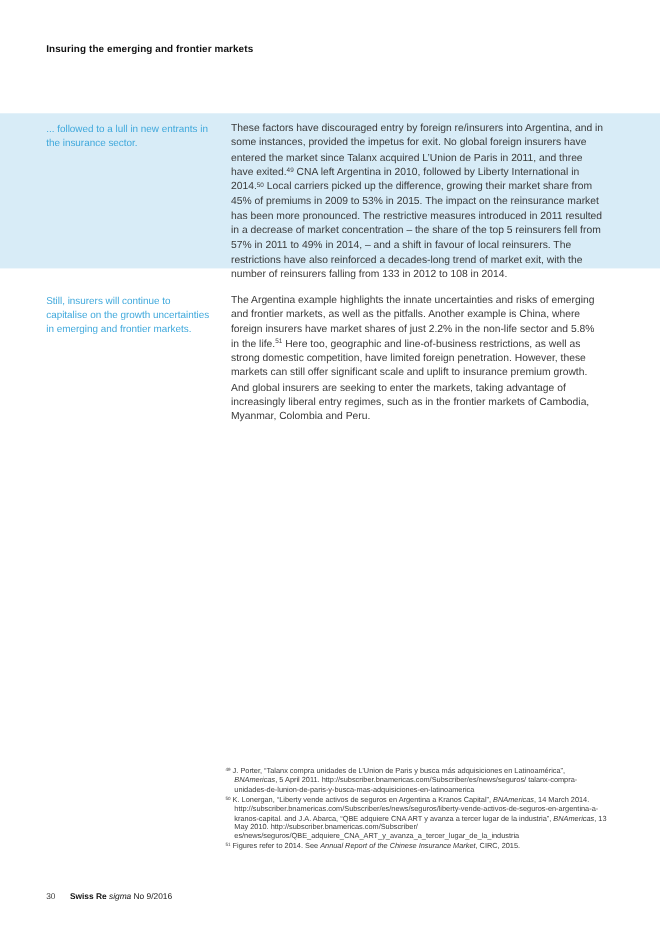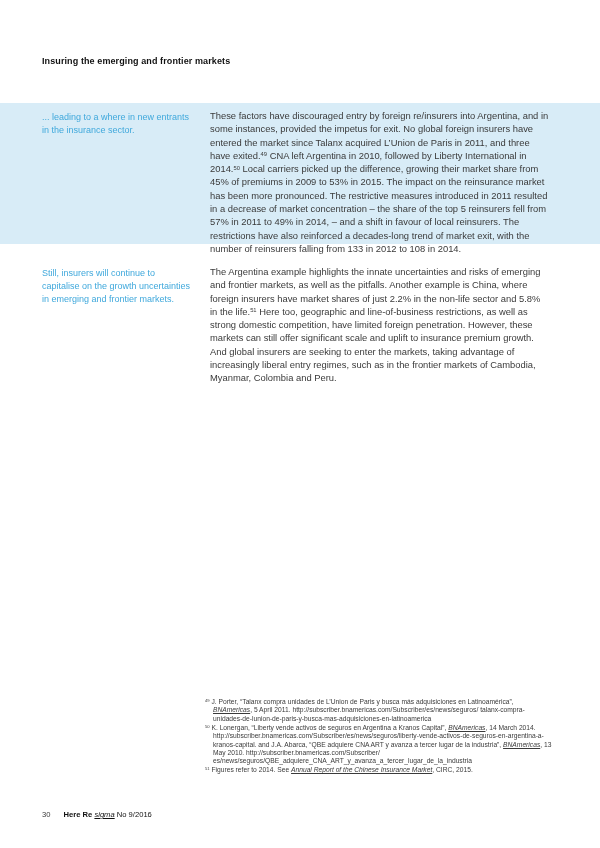--- a/index.html
+++ b/index.html
@@ -7,21 +7,21 @@
     --margin_note_text:#41a9dc;
     --body_text:#3a3a3a;
     --heading_text:#111111;
   }
   html,body{margin:0;padding:0;background:#ffffff;}
   .page{
     position:relative;width:600px;height:848px;background:#ffffff;overflow:hidden;
     font-family:"Liberation Sans","DejaVu Sans",sans-serif;color:var(--body_text);
   }
   .running-head{
-    position:absolute;left:42px;top:56px;width:420px;
+    position:absolute;left:42px;top:39px;width:420px;
     font-size:9px;font-weight:bold;color:var(--heading_text);letter-spacing:.1px;
   }
   .highlight-band{
     position:absolute;left:0;top:103px;width:600px;height:141px;
     background:var(--highlight_band_bg);
   }
   .margin-note{
     position:absolute;left:42px;width:152px;
     font-size:9px;line-height:13.2px;color:var(--margin_note_text);
   }
@@ -46,45 +46,45 @@
     padding-left:8px;text-indent:-8px;margin:0 0 0.5px 0;
     word-break:break-word;
   }
   .page-footer{
     position:absolute;left:42px;top:810px;width:300px;
     font-size:7.6px;color:var(--heading_text);
   }
   .page-number{display:inline-block;color:var(--body_text);}
   .footer-brand{display:inline-block;margin-left:11px;}
   .seg-bold{font-weight:bold;}
-  .seg-italic{font-style:italic;text-decoration:underline;}
+  .seg-italic{font-style:italic;}
 </style>
 </head>
 <body>
 
 <div class="page">
 
   <header class="running-head">
     <span>Insuring the emerging and frontier markets</span>
   </header>
 
   <div class="highlight-band"></div>
 
-  <aside class="margin-note note-1">... leading to a where in new entrants in the insurance sector.</aside>
+  <aside class="margin-note note-1">... followed to a lull in new entrants in the insurance sector.</aside>
 
   <div class="body-para para-1"><span>These factors have discouraged entry by foreign re/insurers into Argentina, and in some instances, provided the impetus for exit. No global foreign insurers have entered the market since Talanx acquired L’Union de Paris in 2011, and three have exited.</span><sup>49</sup><span> CNA left Argentina in 2010, followed by Liberty International in 2014.</span><sup>50</sup><span> Local carriers picked up the difference, growing their market share from 45% of premiums in 2009 to 53% in 2015. The impact on the reinsurance market has been more pronounced. The restrictive measures introduced in 2011 resulted in a decrease of market concentration – the share of the top 5 reinsurers fell from 57% in 2011 to 49% in 2014, – and a shift in favour of local reinsurers. The restrictions have also reinforced a decades-long trend of market exit, with the number of reinsurers falling from 133 in 2012 to 108 in 2014.</span></div>
 
   <aside class="margin-note note-2">Still, insurers will continue to capitalise on the growth uncertainties in emerging and frontier markets.</aside>
 
   <div class="body-para para-2"><span>The Argentina example highlights the innate uncertainties and risks of emerging and frontier markets, as well as the pitfalls. Another example is China, where foreign insurers have market shares of just 2.2% in the non-life sector and 5.8% in the life.</span><sup>51</sup><span> Here too, geographic and line-of-business restrictions, as well as strong domestic competition, have limited foreign penetration. However, these markets can still offer significant scale and uplift to insurance premium growth. And global insurers are seeking to enter the markets, taking advantage of increasingly liberal entry regimes, such as in the frontier markets of Cambodia, Myanmar, Colombia and Peru.</span></div>
 
   <div class="footnotes">
     <div class="footnote"><sup>49</sup><span> J. Porter, “Talanx compra unidades de L’Union de Paris y busca más adquisiciones en Latinoamérica”, </span><span class="seg-italic">BNAmericas</span><span>, 5 April 2011. http://subscriber.bnamericas.com/Subscriber/es/news/seguros/ talanx-compra-unidades-de-lunion-de-paris-y-busca-mas-adquisiciones-en-latinoamerica</span></div>
     <div class="footnote"><sup>50</sup><span> K. Lonergan, “Liberty vende activos de seguros en Argentina a Kranos Capital”, </span><span class="seg-italic">BNAmericas</span><span>, 14 March 2014. http://subscriber.bnamericas.com/Subscriber/es/news/seguros/liberty-vende-activos-de-seguros-en-argentina-a-kranos-capital. and J.A. Abarca, “QBE adquiere CNA ART y avanza a tercer lugar de la industria”, </span><span class="seg-italic">BNAmericas</span><span>, 13 May 2010. http://subscriber.bnamericas.com/Subscriber/ es/news/seguros/QBE_adquiere_CNA_ART_y_avanza_a_tercer_lugar_de_la_industria</span></div>
     <div class="footnote"><sup>51</sup><span> Figures refer to 2014. See </span><span class="seg-italic">Annual Report of the Chinese Insurance Market</span><span>, CIRC, 2015.</span></div>
   </div>
 
   <footer class="page-footer">
     <span class="page-number">30</span>
-    <span class="footer-brand"><span class="seg-bold">Here Re </span><span class="seg-italic">sigma</span><span> No 9/2016</span></span>
+    <span class="footer-brand"><span class="seg-bold">Swiss Re </span><span class="seg-italic">sigma</span><span> No 9/2016</span></span>
   </footer>
 
 </div>
 
 </body></html>

